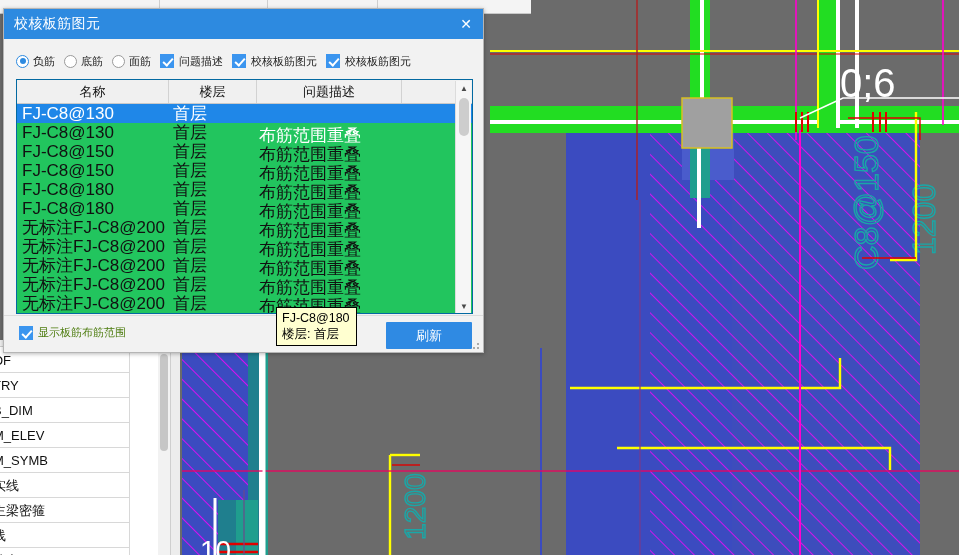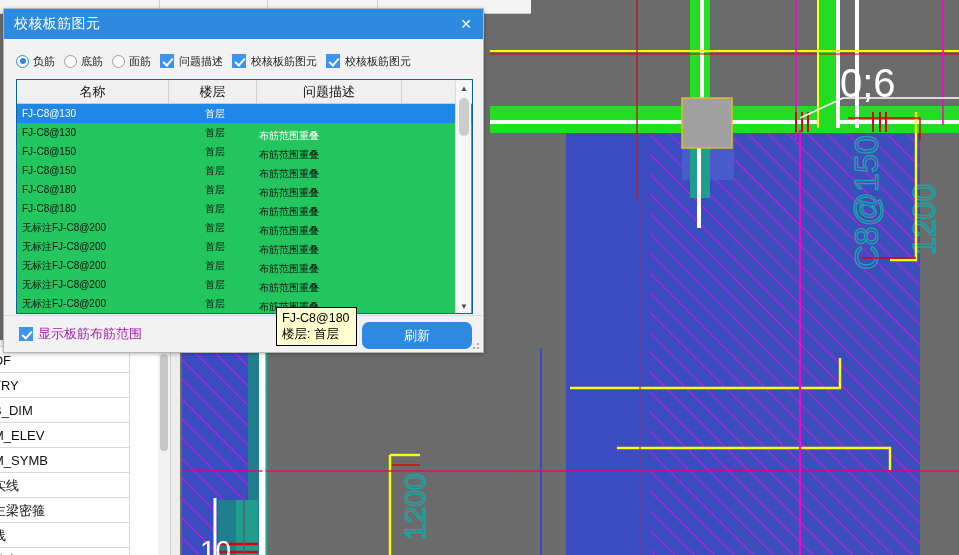--- a/index.html
+++ b/index.html
@@ -116,25 +116,25 @@
   .thead{
     display:flex;height:24px;background:#f0f0f0;border-bottom:1px solid #c9c9c9;
     box-sizing:border-box;
   }
   .th{
     font-size:13px;color:#111;display:flex;align-items:center;justify-content:center;
     border-right:1px solid #d2d2d2;box-sizing:border-box;height:23px;
   }
   .c1{width:152px;} .c2{width:88px;font-family:Liberation Serif, serif;} .c3{width:145px;} .c4{flex:1;border-right:none;}
   .tbody{height:209px;overflow:hidden;}
-  .trow{display:flex;height:19px;align-items:center;font-size:10px;color:#111;}
+  .trow{display:flex;height:19px;align-items:center;font-size:17px;color:#111;}
   .trow.sel{background:#1f87e8;color:#ffffff;}
   .td{height:19px;line-height:19px;box-sizing:border-box;overflow:hidden;white-space:nowrap;}
   .td.n{width:152px;padding-left:5px;}
-  .td.f{width:88px;padding-left:4px;text-align:center;}
+  .td.f{width:88px;padding-left:4px;}
   .td.d{width:145px;padding-left:2px;margin-top:43px;}
 
   .vscroll{
     position:absolute;right:1px;top:1px;width:16px;height:233px;background:#f6f6f6;
     border-left:1px solid #dcdcdc;box-sizing:border-box;
   }
   .vs-arrow{
     width:16px;height:15px;display:flex;align-items:center;justify-content:center;
     font-size:8px;color:#4a4a4a;cursor:pointer;
   }
@@ -144,25 +144,25 @@
     background:#cdcdcd;border-radius:5px;cursor:pointer;
   }
 
   
   .footer{
     position:absolute;left:0;bottom:0;width:479px;height:37px;
     border-top:1px solid #dcdcdc;box-sizing:border-box;
   }
   .show-range{
     position:absolute;left:15px;top:9px;display:flex;align-items:center;
-    font-size:13px;color:#a21caf;cursor:pointer;
+    font-size:11px;color:#4d7c0f;cursor:pointer;
   }
   .btn-refresh{
-    position:absolute;right:11px;top:6px;width:110px;height:27px;
-    background:#2f8ae3;color:#fff;font-size:13px;border:none;border-radius:7px;
+    position:absolute;right:11px;top:6px;width:86px;height:27px;
+    background:#2f8ae3;color:#fff;font-size:13px;border:none;border-radius:1px;
     display:flex;align-items:center;justify-content:center;cursor:pointer;
   }
   .grip{
     position:absolute;right:3px;bottom:2px;width:10px;height:10px;
     background-image:
       radial-gradient(#aaa 40%,transparent 41%),
       radial-gradient(#aaa 40%,transparent 41%),
       radial-gradient(#aaa 40%,transparent 41%);
     background-size:4px 4px;
     background-position:6px 6px, 2px 6px, 6px 2px;

